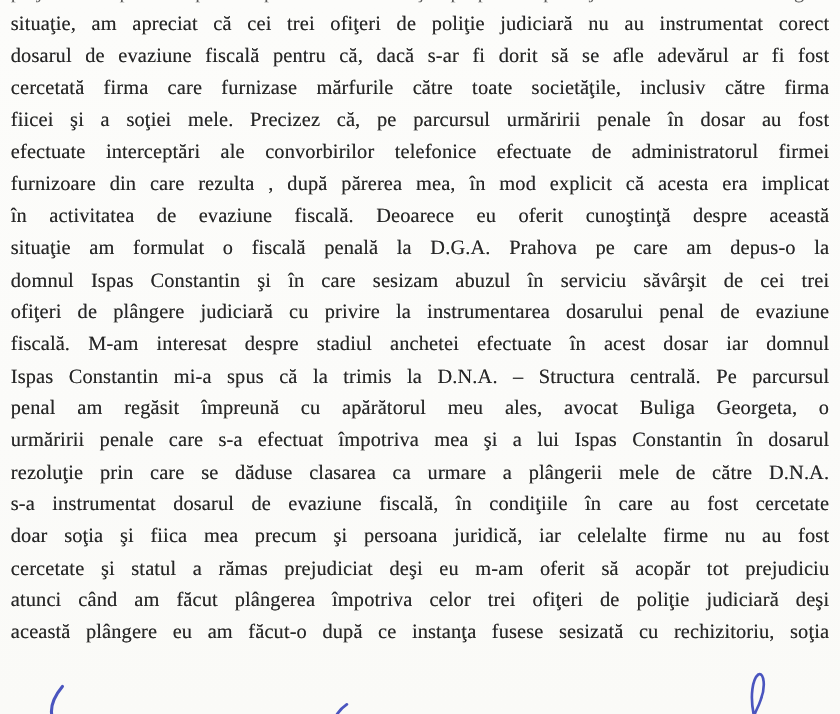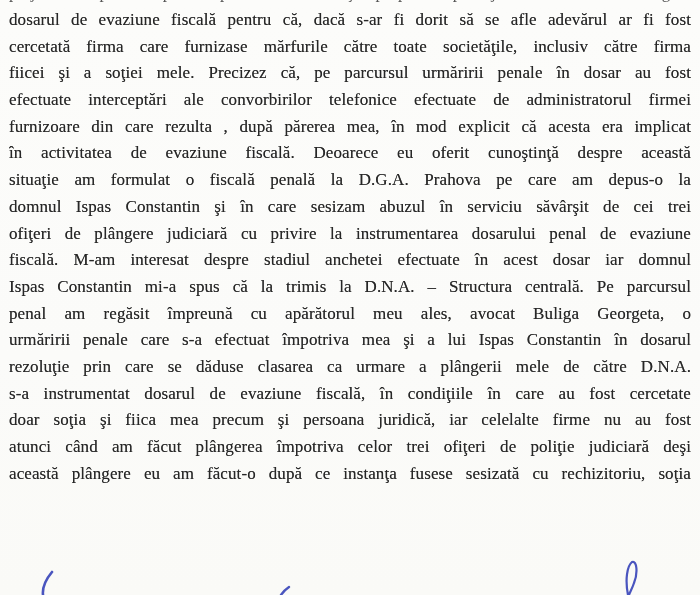--- a/index.html
+++ b/index.html
@@ -57,36 +57,38 @@
 </head>
 <body>
 
 <div class="page">
 
   <div class="clip-top">
     <div class="ghost-line">prejudiciul produs prin faptele cercetate şi propuse spre judecare în această grea</div>
   </div>
 
   <div class="text-block">
+    <div class="line">situaţie, am apreciat  că cei trei ofiţeri de poliţie judiciară  nu au instrumentat corect</div>
     <div class="line">dosarul de evaziune fiscală pentru că, dacă s-ar fi dorit să se afle adevărul ar fi fost</div>
     <div class="line">cercetată firma care furnizase mărfurile către toate  societăţile,  inclusiv către firma</div>
     <div class="line">fiicei şi a soţiei mele. Precizez că, pe parcursul urmăririi penale în dosar au fost</div>
     <div class="line">efectuate interceptări ale convorbirilor telefonice efectuate de administratorul firmei</div>
     <div class="line">furnizoare din care rezulta , după părerea mea, în mod explicit că acesta era implicat</div>
     <div class="line">în activitatea de evaziune fiscală. Deoarece eu oferit cunoştinţă despre această</div>
     <div class="line">situaţie am formulat o fiscală penală la D.G.A. Prahova pe care am depus-o la</div>
     <div class="line">domnul Ispas Constantin  şi în care sesizam abuzul în serviciu săvârşit de cei trei</div>
     <div class="line">ofiţeri de plângere judiciară  cu privire la instrumentarea dosarului penal de evaziune</div>
     <div class="line">fiscală. M-am interesat  despre stadiul anchetei efectuate în acest dosar iar domnul</div>
     <div class="line">Ispas Constantin  mi-a spus că la trimis la D.N.A.  – Structura centrală. Pe parcursul</div>
     <div class="line">penal  am regăsit împreună cu apărătorul meu ales,  avocat Buliga Georgeta,  o</div>
     <div class="line">urmăririi penale care s-a efectuat împotriva mea şi a lui Ispas Constantin în dosarul</div>
     <div class="line">rezoluţie  prin care se dăduse clasarea  ca urmare a plângerii mele  de către D.N.A.</div>
     <div class="line">s-a instrumentat dosarul de evaziune fiscală,  în condiţiile în care au fost cercetate</div>
     <div class="line">doar soţia şi fiica mea  precum şi persoana juridică, iar celelalte firme nu au fost</div>
+    <div class="line">cercetate şi statul a rămas prejudiciat  deşi eu m-am oferit să acopăr tot prejudiciu</div>
     <div class="line">atunci când am făcut plângerea împotriva celor trei ofiţeri de poliţie  judiciară deşi</div>
     <div class="line">această plângere eu am făcut-o după ce instanţa fusese sesizată cu rechizitoriu, soţia</div>
   </div>
 
   <svg class="pen-overlay" width="700" height="595" viewBox="0 0 700 595">
     <path d="M 52,572 C 47,578 42,586 43,595" fill="none" stroke-width="2.6" stroke-linecap="round" opacity="0.9" stroke="#3642b8"></path>
     <path d="M 281,595 C 283,592 286,589 289,587" fill="none" stroke-width="2.4" stroke-linecap="round" opacity="0.9" stroke="#3642b8"></path>
     <path d="M 628,595 C 625,580 627,566 632,562 C 637,560 638,573 634,583 C 632,589 630,592 629,595" fill="none" stroke-width="2.2" stroke-linecap="round" opacity="0.9" stroke="#3642b8"></path>
   </svg>
 

